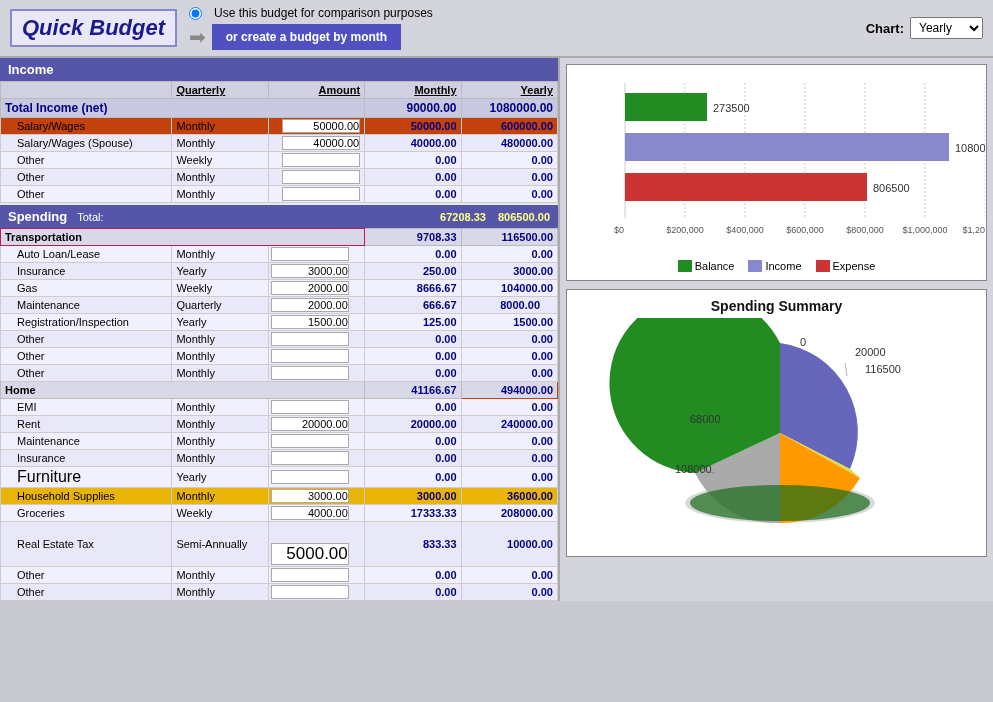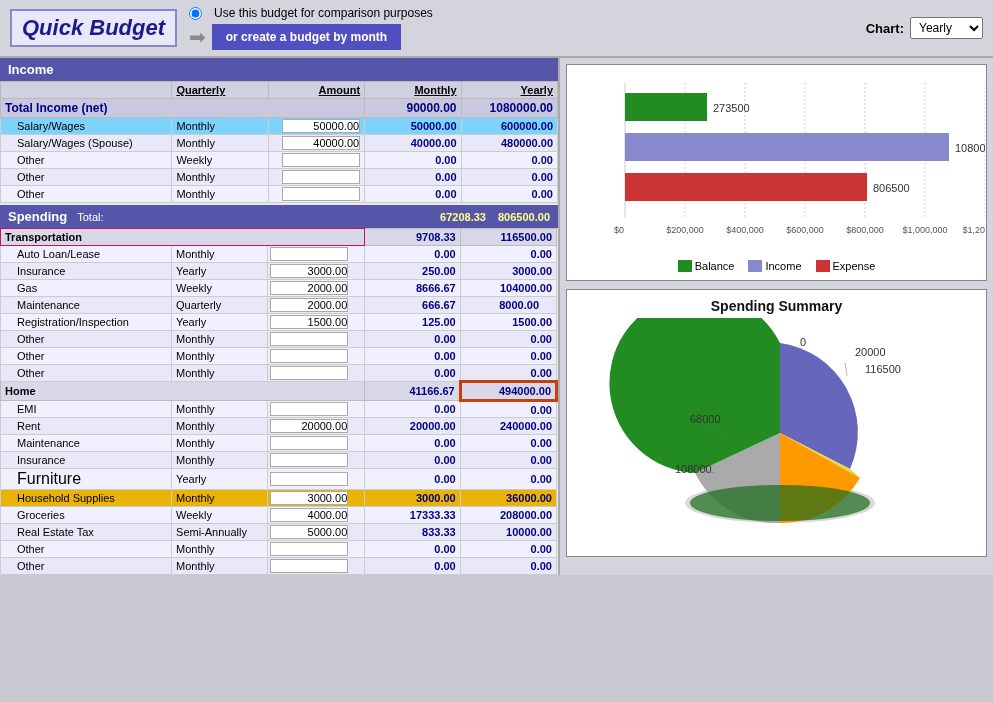--- a/index.html
+++ b/index.html
@@ -48,21 +48,21 @@
         </tr>
       </thead>
       <tbody>
 
         <tr style="background:#c8c8e0;">
           <td colspan="3" style="font-weight:bold; color:#000080; font-size:12px; padding:2px 4px; border:1px solid #bbb;">Total Income (net)</td>
           <td style="font-weight:bold; color:#000080; text-align:right; padding:2px 4px; border:1px solid #bbb;">90000.00</td>
           <td style="font-weight:bold; color:#000080; text-align:right; padding:2px 4px; border:1px solid #bbb;">1080000.00</td>
         </tr>
 
-        <tr style="background:#7dd3fc;">
+        <tr style="background:#c2410c;">
           <td style="padding:1px 4px 1px 16px; border:1px solid #ccc; font-size:11px;">Salary/Wages</td>
           <td style="padding:1px 4px; border:1px solid #ccc; font-size:11px;">Monthly</td>
           <td style="padding:1px 4px; border:1px solid #ccc; font-size:11px; text-align:right;"><input type="text" value="50000.00" style="width: 78px; border: 1px solid rgb(170, 170, 170); text-align: right; font-size: 11px;"></td>
           <td style="padding:1px 4px; border:1px solid #ccc; font-size:11px; text-align:right; color:#000080; font-weight:bold;">50000.00</td>
           <td style="padding:1px 4px; border:1px solid #ccc; font-size:11px; text-align:right; color:#000080; font-weight:bold;">600000.00</td>
         </tr>
         <tr style="background:#e8e8f8;">
           <td style="padding:1px 4px 1px 16px; border:1px solid #ccc; font-size:11px;">Salary/Wages (Spouse)</td>
           <td style="padding:1px 4px; border:1px solid #ccc; font-size:11px;">Monthly</td>
           <td style="padding:1px 4px; border:1px solid #ccc; font-size:11px; text-align:right;"><input type="text" value="40000.00" style="width: 78px; border: 1px solid rgb(170, 170, 170); text-align: right; font-size: 11px;"></td>
@@ -160,21 +160,21 @@
           <td style="padding:1px 4px 1px 16px; border:1px solid #ccc; font-size:11px;">Other</td>
           <td style="padding:1px 4px; border:1px solid #ccc; font-size:11px;">Monthly</td>
           <td style="padding:1px 2px; border:1px solid #ccc; font-size:11px;"><input type="text" value="" style="width: 78px; border: 1px solid rgb(170, 170, 170); text-align: right; font-size: 11px;"></td>
           <td style="text-align:right; padding:1px 4px; border:1px solid #ccc; font-size:11px; color:#000080; font-weight:bold;">0.00</td>
           <td style="text-align:right; padding:1px 4px; border:1px solid #ccc; font-size:11px; color:#000080; font-weight:bold;">0.00</td>
         </tr>
 
         <tr style="background:#d8d8e8;">
           <td colspan="3" style="font-weight:bold; padding:2px 4px; border:1px solid #bbb; font-size:11px;">Home</td>
           <td style="font-weight:bold; text-align:right; padding:2px 4px; border:1px solid #bbb; font-size:11px; color:#000080;">41166.67</td>
-          <td style="font-weight:bold; text-align:right; padding:2px 4px; border:3px solid #c2410c; font-size:11px; color:#000080;">494000.00</td>
+          <td style="font-weight:bold; text-align:right; padding:2px 4px; border:1px solid #c2410c; font-size:11px; color:#000080;">494000.00</td>
         </tr>
         <tr style="background:#f0f0ff;">
           <td style="padding:1px 4px 1px 16px; border:1px solid #ccc; font-size:11px;">EMI</td>
           <td style="padding:1px 4px; border:1px solid #ccc; font-size:11px;">Monthly</td>
           <td style="padding:1px 2px; border:1px solid #ccc; font-size:11px;"><input type="text" value="" style="width: 78px; border: 1px solid rgb(170, 170, 170); text-align: right; font-size: 11px;"></td>
           <td style="text-align:right; padding:1px 4px; border:1px solid #ccc; font-size:11px; color:#000080; font-weight:bold;">0.00</td>
           <td style="text-align:right; padding:1px 4px; border:1px solid #ccc; font-size:11px; color:#000080; font-weight:bold;">0.00</td>
         </tr>
         <tr style="background:#e8e8f8;">
           <td style="padding:1px 4px 1px 16px; border:1px solid #ccc; font-size:11px;">Rent</td>
@@ -214,21 +214,21 @@
         <tr style="background:#f0f0ff;">
           <td style="padding:1px 4px 1px 16px; border:1px solid #ccc; font-size:11px;">Groceries</td>
           <td style="padding:1px 4px; border:1px solid #ccc; font-size:11px;">Weekly</td>
           <td style="padding:1px 2px; border:1px solid #ccc; font-size:11px;"><input type="text" value="4000.00" style="width: 78px; border: 1px solid rgb(170, 170, 170); text-align: right; font-size: 11px;"></td>
           <td style="text-align:right; padding:1px 4px; border:1px solid #ccc; font-size:11px; color:#000080; font-weight:bold;">17333.33</td>
           <td style="text-align:right; padding:1px 4px; border:1px solid #ccc; font-size:11px; color:#000080; font-weight:bold;">208000.00</td>
         </tr>
         <tr style="background:#e8e8f8;">
           <td style="padding:1px 4px 1px 16px; border:1px solid #ccc; font-size:11px;">Real Estate Tax</td>
           <td style="padding:1px 4px; border:1px solid #ccc; font-size:11px;">Semi-Annually</td>
-          <td style="padding:1px 2px; border:1px solid #ccc; font-size:11px;"><input type="text" value="5000.00" style="width: 78px; border: 1px solid rgb(170, 170, 170); text-align: right; font-size: 11px;"></td>
+          <td style="padding:1px 2px; border:1px solid #ccc; font-size:11px;"><input type="text" value="5000.00" style="width: 78px; border: 1px solid rgb(170, 170, 170); text-align: right; font-size: 17px; margin-top: 20px;"></td>
           <td style="text-align:right; padding:1px 4px; border:1px solid #ccc; font-size:11px; color:#000080; font-weight:bold;">833.33</td>
           <td style="text-align:right; padding:1px 4px; border:1px solid #ccc; font-size:11px; color:#000080; font-weight:bold;">10000.00</td>
         </tr>
         <tr style="background:#f0f0ff;">
           <td style="padding:1px 4px 1px 16px; border:1px solid #ccc; font-size:11px;">Other</td>
           <td style="padding:1px 4px; border:1px solid #ccc; font-size:11px;">Monthly</td>
           <td style="padding:1px 2px; border:1px solid #ccc; font-size:11px;"><input type="text" value="" style="width: 78px; border: 1px solid rgb(170, 170, 170); text-align: right; font-size: 11px;"></td>
           <td style="text-align:right; padding:1px 4px; border:1px solid #ccc; font-size:11px; color:#000080; font-weight:bold;">0.00</td>
           <td style="text-align:right; padding:1px 4px; border:1px solid #ccc; font-size:11px; color:#000080; font-weight:bold;">0.00</td>
         </tr>

